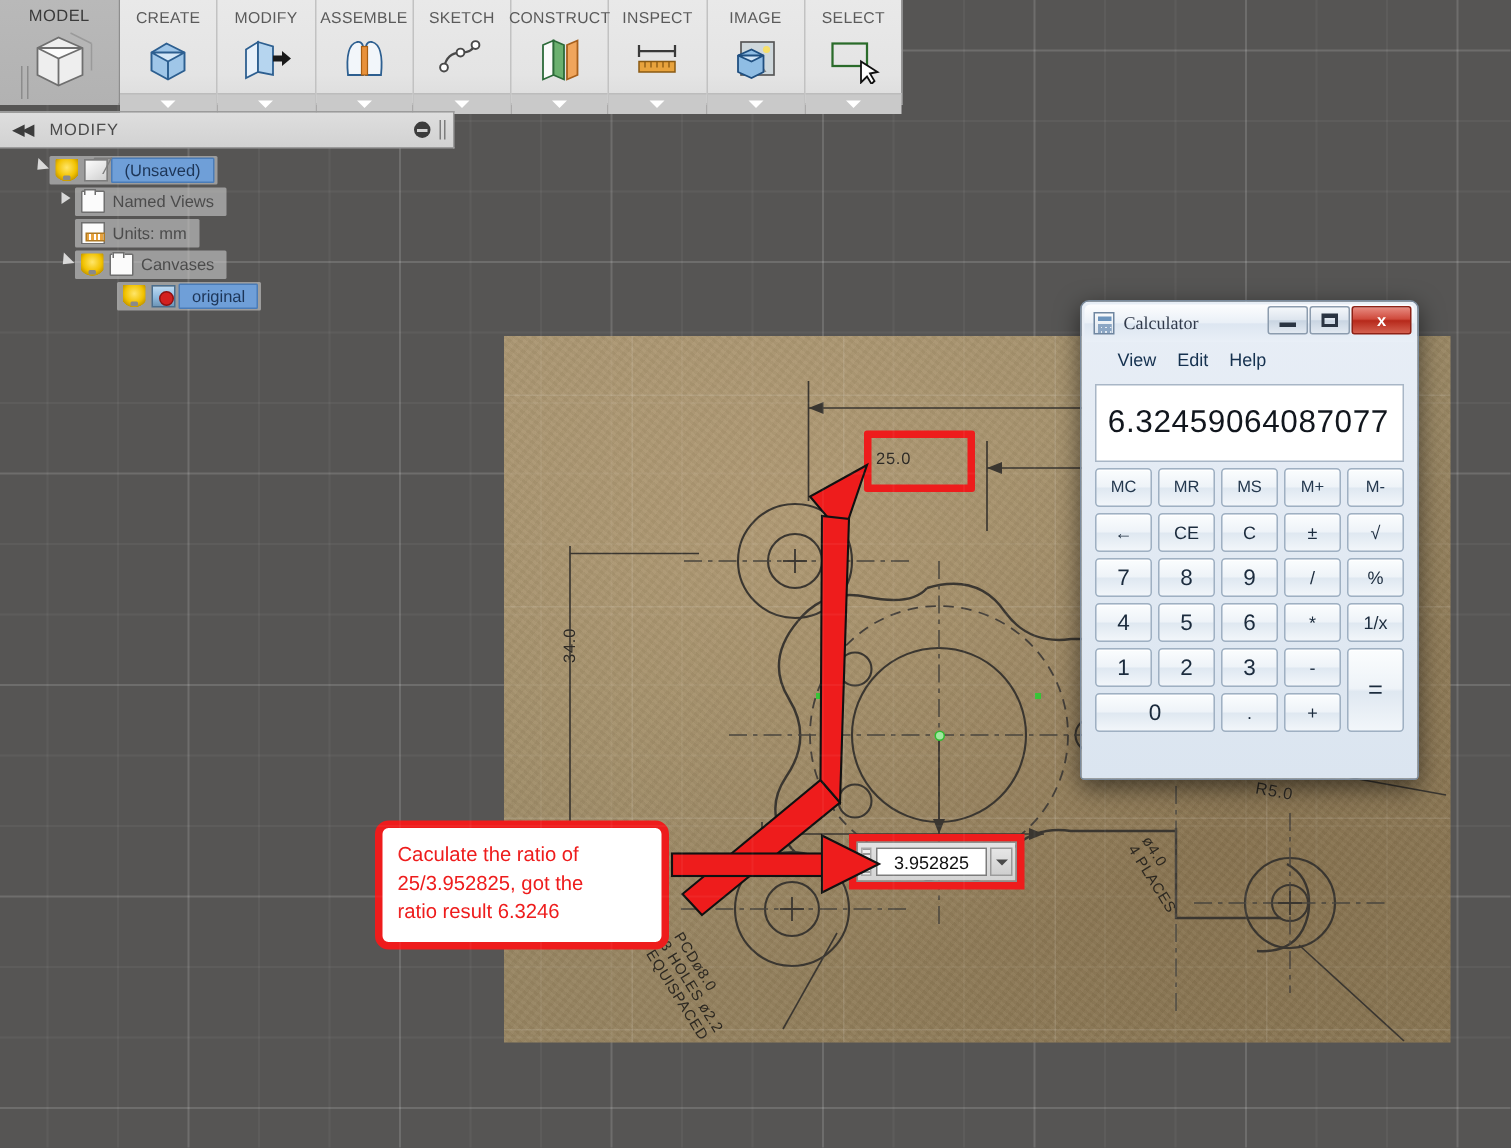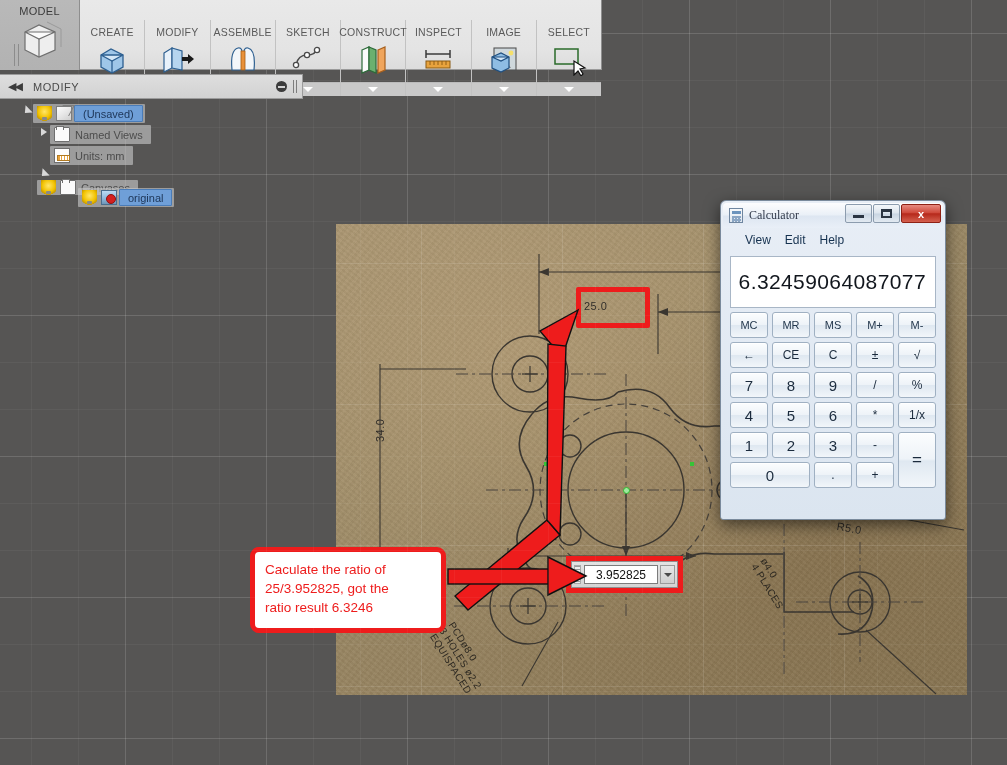--- a/index.html
+++ b/index.html
@@ -103,21 +103,20 @@
   .grip {
     position:absolute; left:5px; top:26px; width:5px; height:22px;
     border-left:1.5px solid #8c8c8c; border-right:1.5px solid #8c8c8c;
   }
   .tab {
     flex:1; height:76px;
     border-right:1px solid #c2c2c2;
     display:flex; flex-direction:column; align-items:center;
     position:relative;
     min-width:0;
-    margin-top:20px;
   }
   .tab-label {
     font-size:10.5px; color:#5a5a5a; margin-top:6px;
     letter-spacing:0.2px; white-space:nowrap;
   }
   .tab-icon {
     flex:1; display:flex; align-items:center; justify-content:center;
     width:100%;
   }
   .tab-drop {
@@ -664,21 +663,21 @@
   </div>
 
   <div class="tree-row" style="padding-left:50px;">
     <span class="tree-pill">
       <span class="ico ico-doc"></span>
       <span class="tree-label lbl-plain">Units: mm</span>
     </span>
   </div>
 
 
-  <div class="tree-row" style="padding-left:37px;flex-direction:column;">
+  <div class="tree-row" style="padding-left:37px;">
     <span class="tw-expander">
         <i class="tri-down"></i>
       </span>
     <span class="tree-pill">
       <span class="bulb bulb-on"></span>
       <span class="ico ico-folder"></span>
       <span class="tree-label lbl-plain">Canvases</span>
     </span>
   </div>
 

